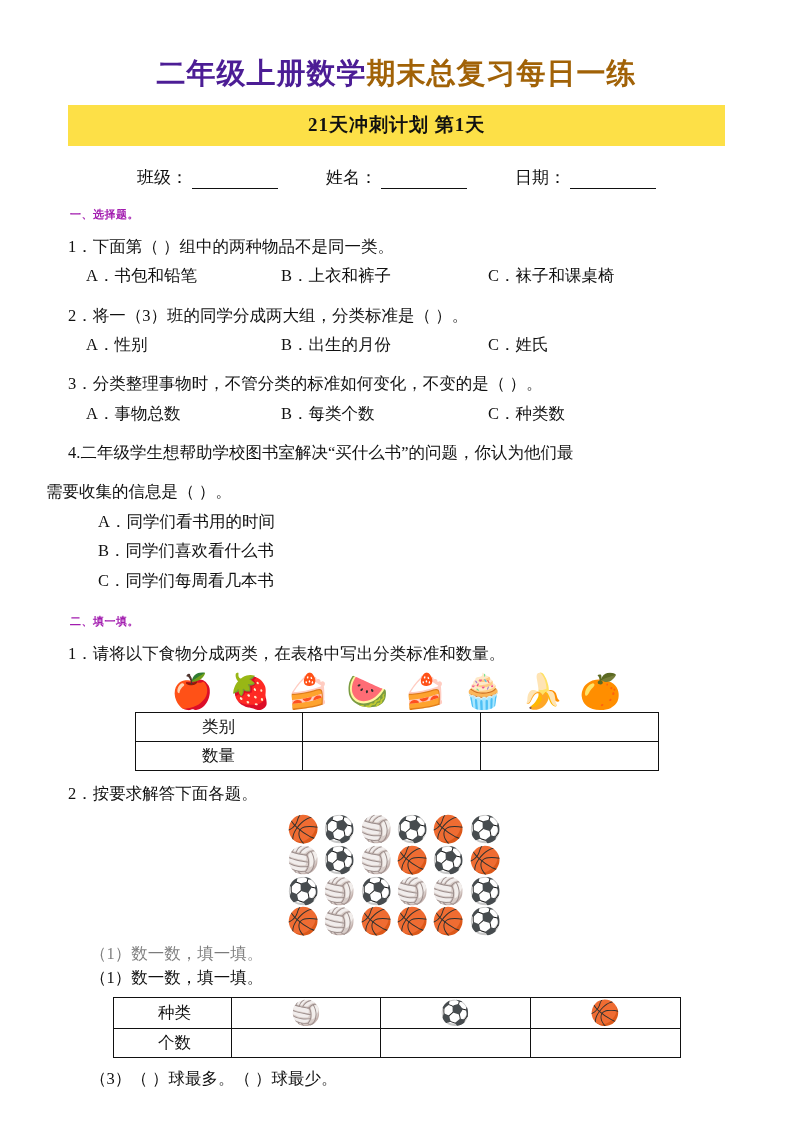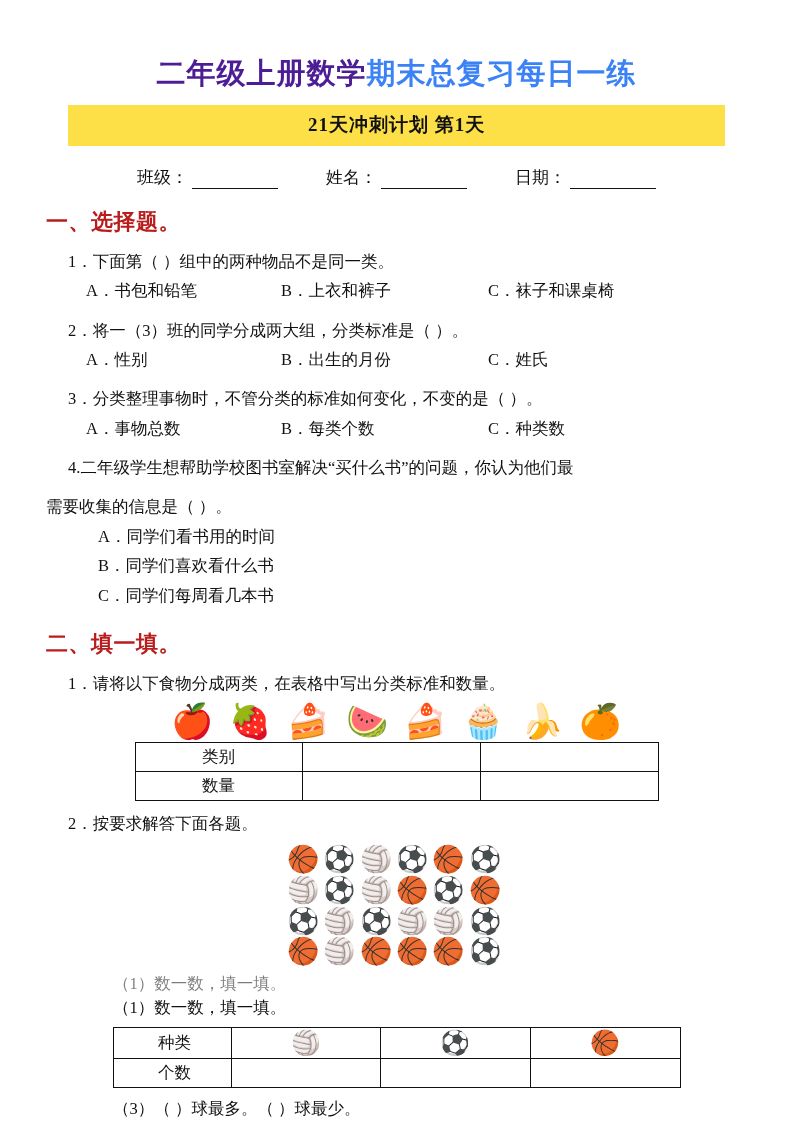--- a/index.html
+++ b/index.html
@@ -26,21 +26,21 @@
   .title {
     text-align: center;
     font-size: 29px;
     font-weight: bold;
     letter-spacing: 1px;
     line-height: 1.2;
     margin-top: 12px;
     white-space: nowrap;
   }
   .title .black { color: #4c1d95; }
-  .title .red { color: #3b82f6; }
+  .title .red { color: #a16207; }
 
   .subtitle-bar {
     margin: 14px 22px 0 22px;
     background: #fde047;
     text-align: center;
     font-size: 19px;
     font-weight: bold;
     padding: 7px 0 8px 0;
     letter-spacing: 1px;
   }
@@ -60,26 +60,27 @@
   }
   .infoline .blank {
     display: inline-block;
     width: 86px;
     border-bottom: 1.5px solid #111;
     height: 15px;
   }
 
   
   .section-head {
-    color: #b91c1c;
-    font-size: 22px;
+    color: #a21caf;
+    font-size: 11px;
     font-weight: bold;
     margin-top: 18px;
     margin-bottom: 2px;
     letter-spacing: 0.5px;
+    margin-left: 24px;
   }
   .q {
     font-size: 16.5px;
     line-height: 1.78;
     margin-left: 22px;
     margin-top: 10px;
   }
   .choices {
     display: flex;
     margin-left: 40px;
@@ -129,21 +130,21 @@
     width: 300px;
     font-size: 26px;
     line-height: 1.18;
     text-align: center;
     letter-spacing: 4px;
   }
   .ball-row { white-space: nowrap; }
 
   .sub-q {
     font-size: 16.5px;
-    margin-left: 67px;
+    margin-left: 44px;
     line-height: 1.8;
   }
   .sub-q.overlap {
     margin-top: -6px;
   }
   .emoji {
     font-family: "DejaVu Sans", sans-serif;
   }
   .cellicon {
     font-size: 24px;

